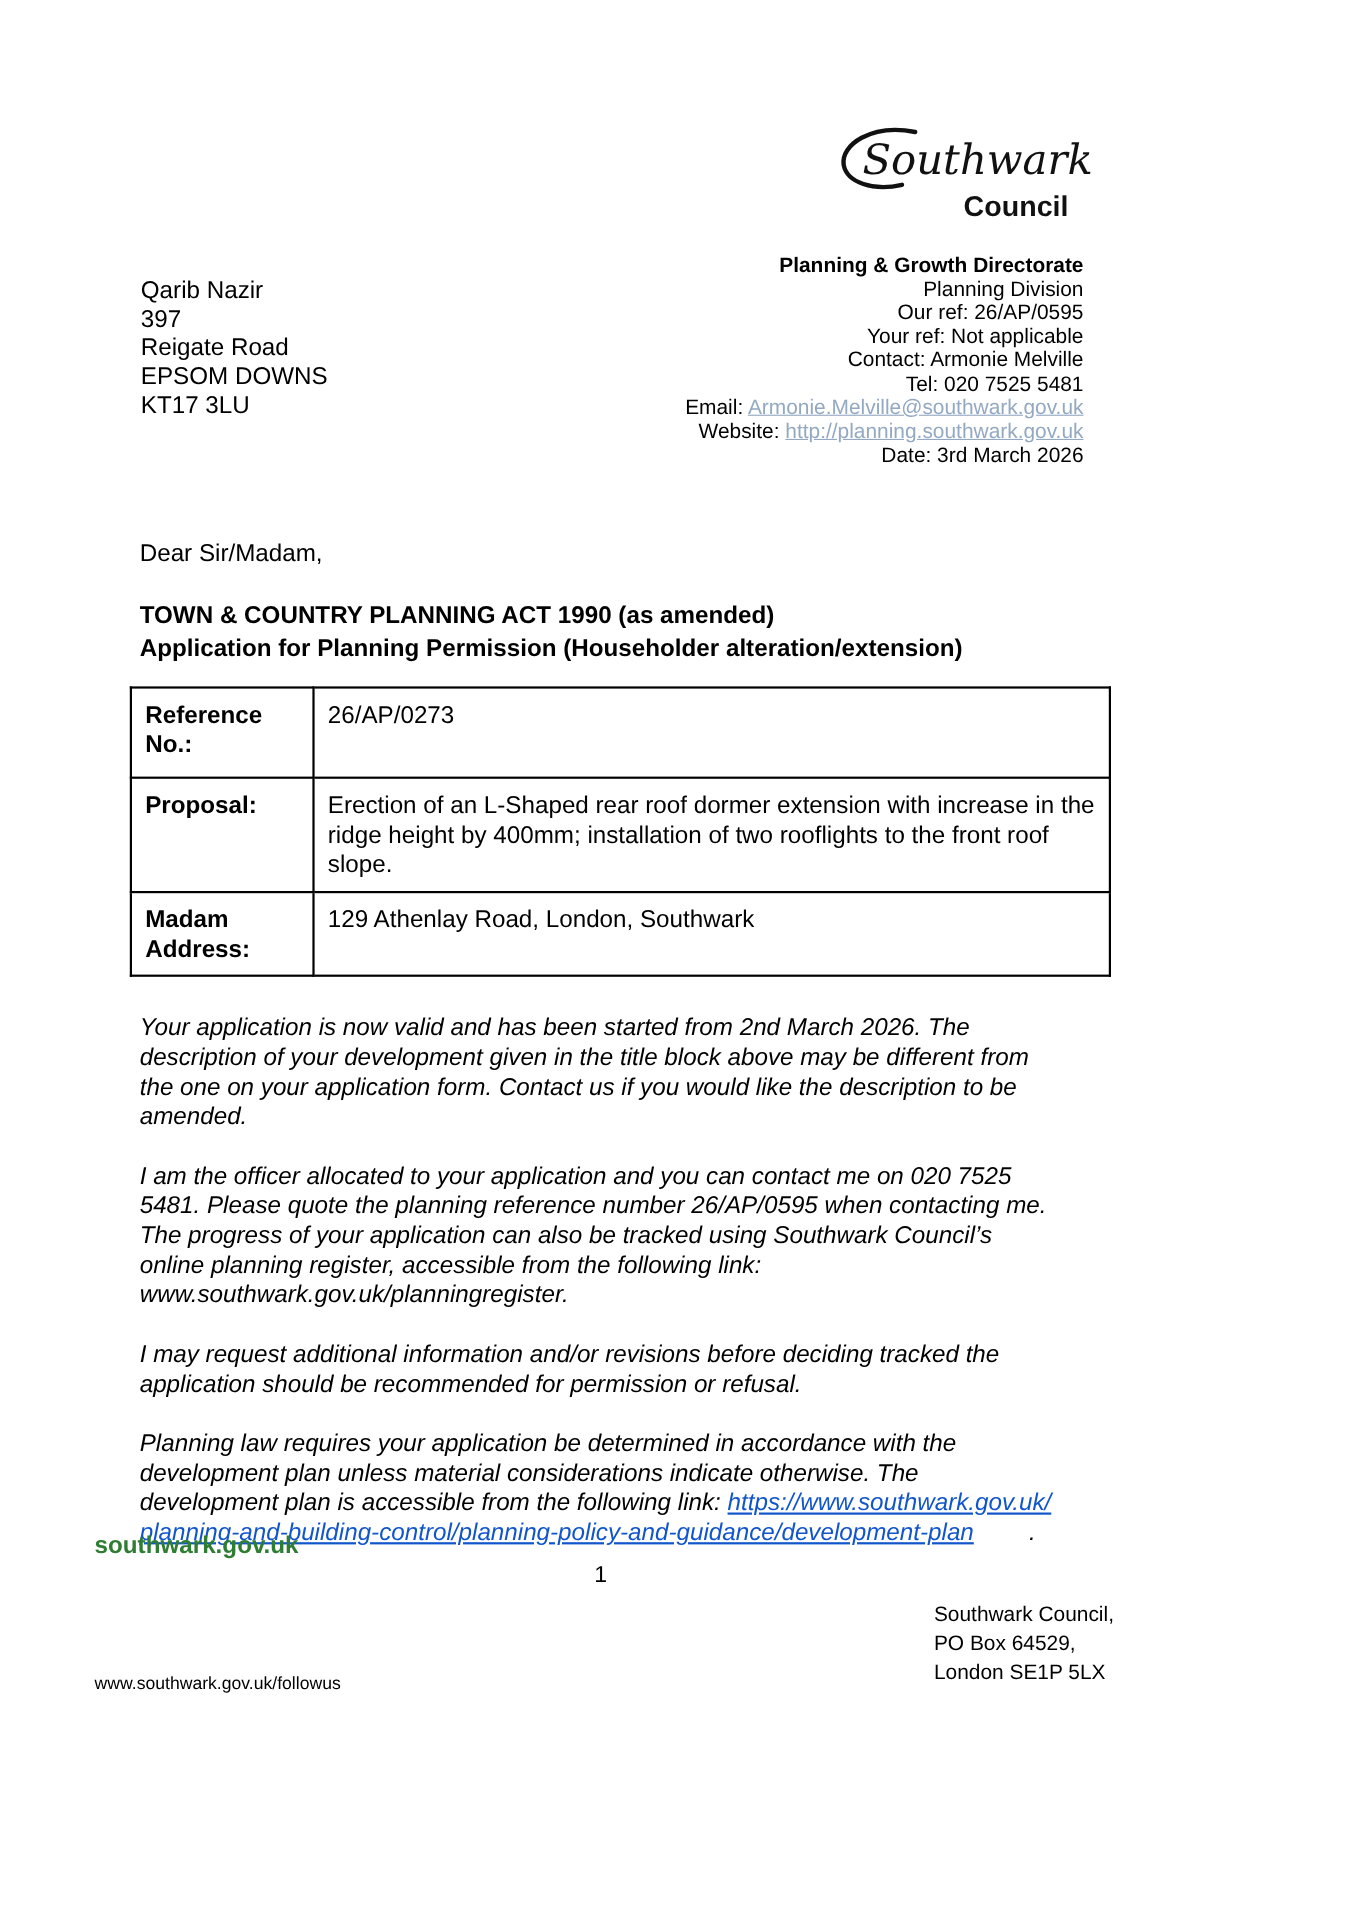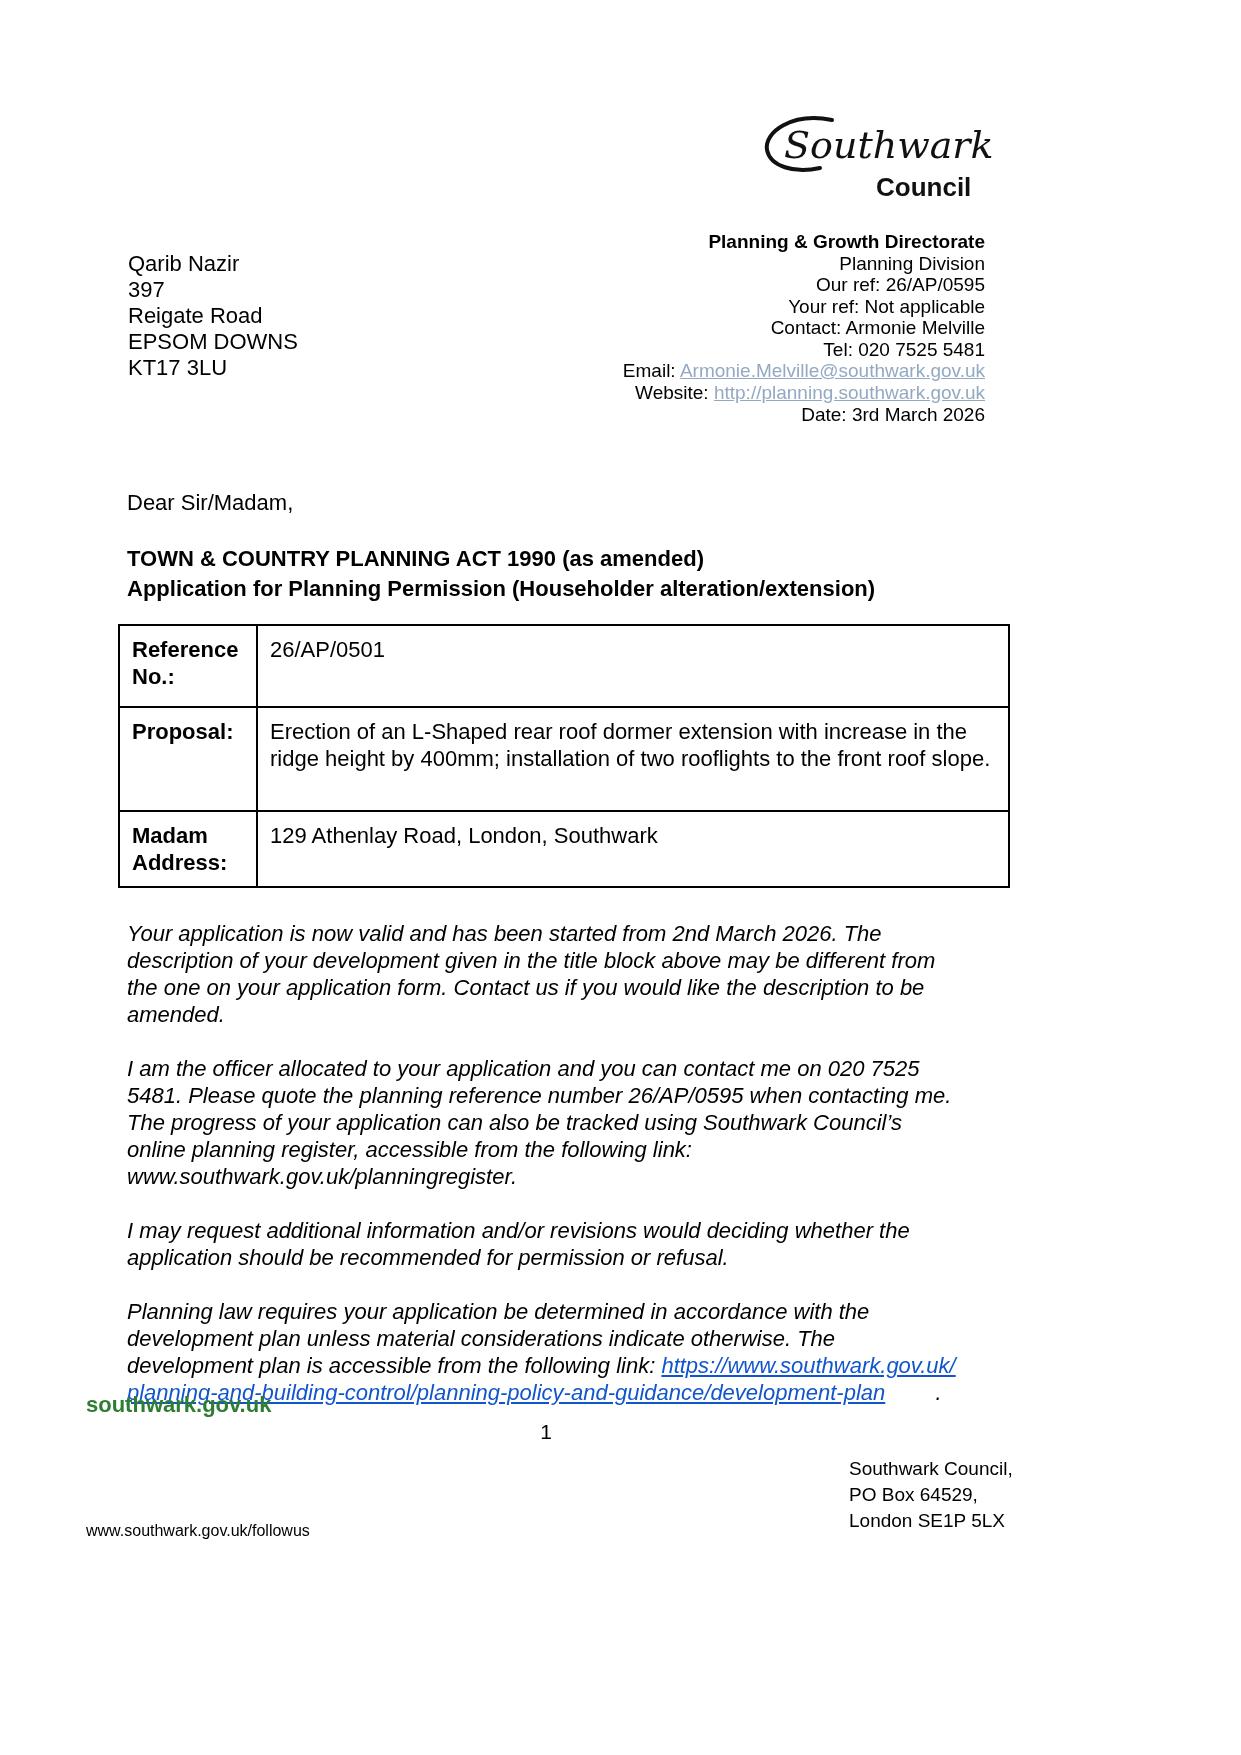--- a/index.html
+++ b/index.html
@@ -52,21 +52,21 @@
     width:892px;
     margin-left:-9px;
     margin-bottom:32px;
     font-size:22px;
   }
   table.ref td {
     border:2px solid #000;
     vertical-align:top;
     padding:10px 12px;
   }
-  td.lbl { width:138px; font-weight:bold; }
+  td.lbl { width:166px; font-weight:bold; }
   tr.r1 td { height:82px; }
   tr.r2 td { height:104px; }
   tr.r3 td { height:52px; }
 
   .para { margin-bottom:27px;font-style:italic; }
   .after-link { margin-left:44px; }
 
   
   .page-num {
     position:absolute; top:1420px; left:127px; width:838px;
@@ -128,36 +128,36 @@
 
     <div class="subject">
       <div>TOWN &amp; COUNTRY PLANNING ACT 1990 (as amended)</div>
       <div>Application for Planning Permission (Householder alteration/extension)</div>
     </div>
 
     <table class="ref">
       <tbody>
         <tr class="r1">
           <td class="lbl">Reference No.:</td>
-          <td>26/AP/0501</td>
+          <td>26/AP/0273</td>
         </tr>
         <tr class="r2">
           <td class="lbl">Proposal:</td>
           <td>Erection of an L-Shaped rear roof dormer extension with increase in the ridge height by 400mm; installation of two rooflights to the front roof slope.</td>
         </tr>
         <tr class="r3">
           <td class="lbl">Madam Address:</td>
           <td>129 Athenlay Road, London, Southwark</td>
         </tr>
       </tbody>
     </table>
 
     <p class="para">Your application is now valid and has been started from 2nd March 2026. The description of your development given in the title block above may be different from the one on your application form. Contact us if you would like the description to be amended.</p>
     <p class="para">I am the officer allocated to your application and you can contact me on 020 7525 5481. Please quote the planning reference number 26/AP/0595 when contacting me. The progress of your application can also be tracked using Southwark Council’s online planning register, accessible from the following link: www.southwark.gov.uk/planningregister.</p>
-    <p class="para">I may request additional information and/or revisions would deciding whether the application should be recommended for permission or refusal.</p>
+    <p class="para">I may request additional information and/or revisions before deciding tracked the application should be recommended for permission or refusal.</p>
 
     <p class="para">
       <span>Planning law requires your application be determined in accordance with the development plan unless material considerations indicate otherwise. The development plan is accessible from the following link:</span>
       <a class="body-link">https://www.southwark.gov.uk/planning-and-building-control/planning-policy-and-guidance/development-plan</a>
       <span class="after-link">.</span>
     </p>
   </div>
 
   <div class="page-num">1</div>
 

